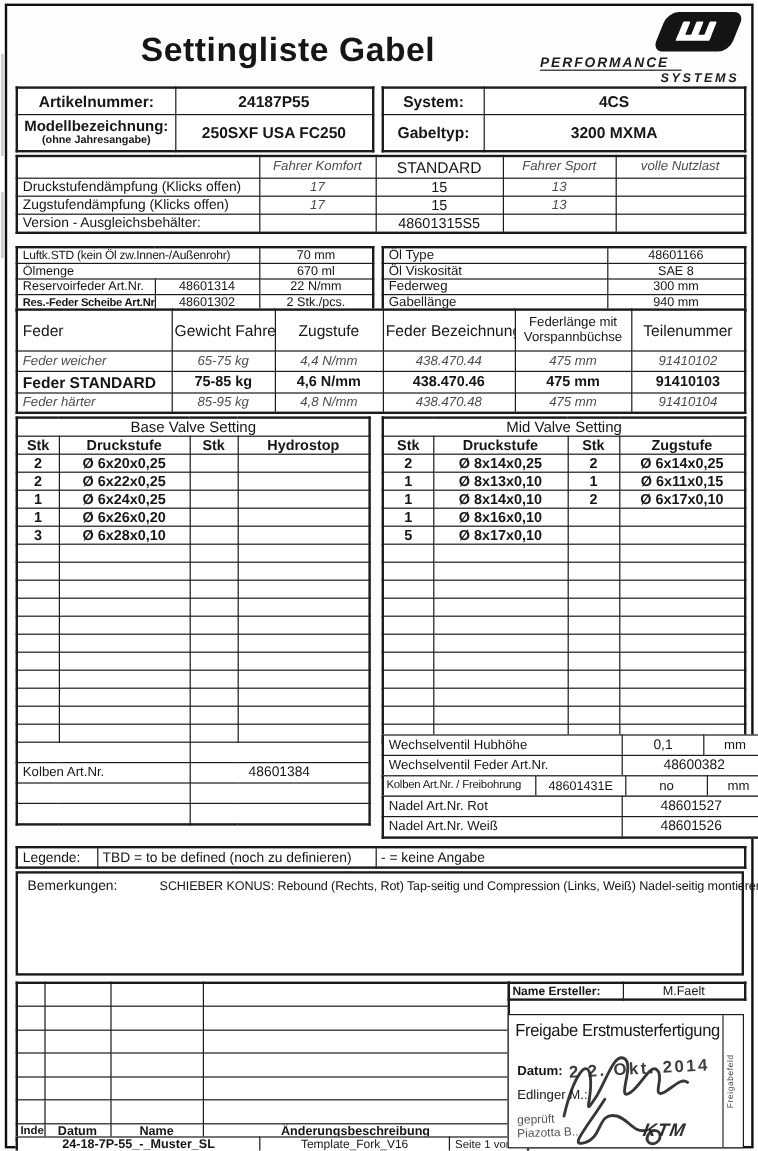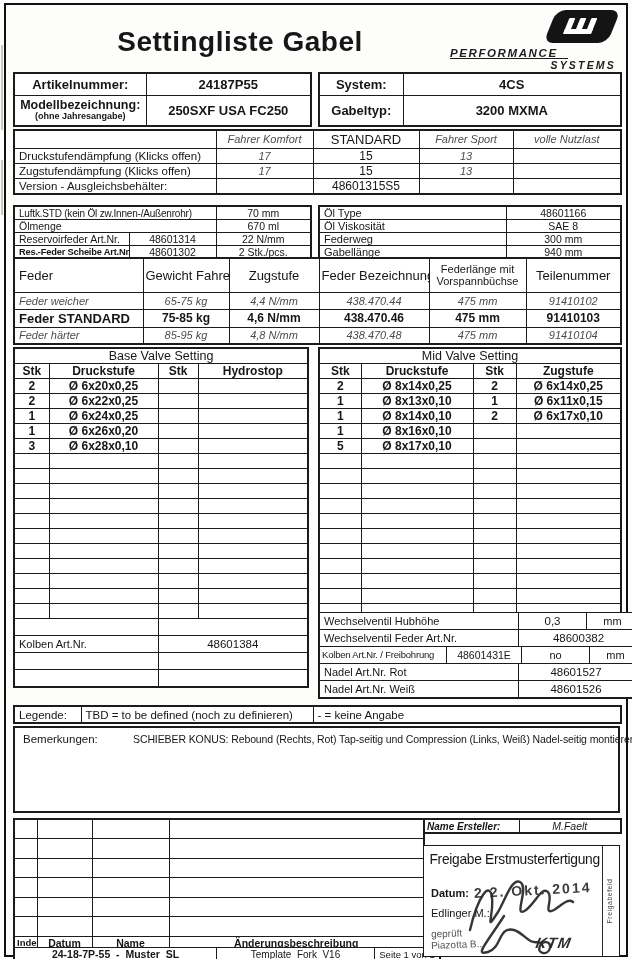--- a/index.html
+++ b/index.html
@@ -498,21 +498,21 @@
           <td></td>
           <td></td>
         </tr>
   </tbody>
     </table>
 
   <table class="tbl" style="left:318px; top:612px; width:302px; border-top:none;">
     <tbody>
         <tr style="height:17px">
       <td class="lbl f11" style="width:192px">Wechselventil Hubhöhe</td>
-      <td class="f115" style="width:63px">0,3</td>
+      <td class="f115" style="width:63px">0,1</td>
       <td class="f11" style="width:47px">mm</td>
     </tr>
     <tr style="height:17px">
       <td class="lbl f11">Wechselventil Feder Art.Nr.</td>
       <td class="f115" colspan="2">48600382</td>
     </tr>
   </tbody>
     </table>
   <table class="tbl" style="left:318px; top:646px; width:302px; border-top:none;">
     <tbody>
@@ -612,21 +612,21 @@
   <table class="tbl" style="left:13px; top:947px; width:410px; border-top:none;">
     <tbody>
         <tr style="height:12px">
       <td class="b f105" style="width:197px">24-18-7P-55_-_Muster_SL</td>
       <td class="f10" style="width:153px">Template_Fork_V16</td>
       <td style="width:60px; font-size:9.5px;">Seite 1 von 1</td>
     </tr>
   </tbody>
     </table>
 
-  <table class="tbl" style="left:423px; top:818px; width:197px;font-style:italic;">
+  <table class="tbl" style="left:423px; top:818px; width:197px;">
     <colgroup>
         <col style="width:95px">
         <col style="width:102px">
     </colgroup>
       <tbody>
         <tr style="height:13.5px">
       <td class="lbl b f10" style="padding-left:2px !important">Name Ersteller:</td>
       <td class="f105">M.Faelt</td>
     </tr>
   </tbody>

